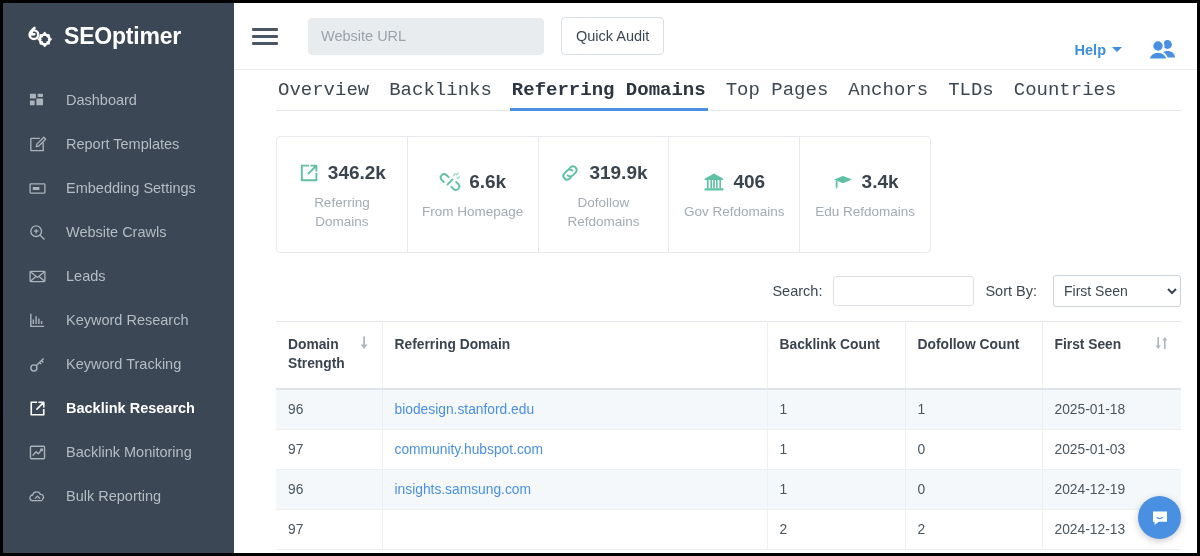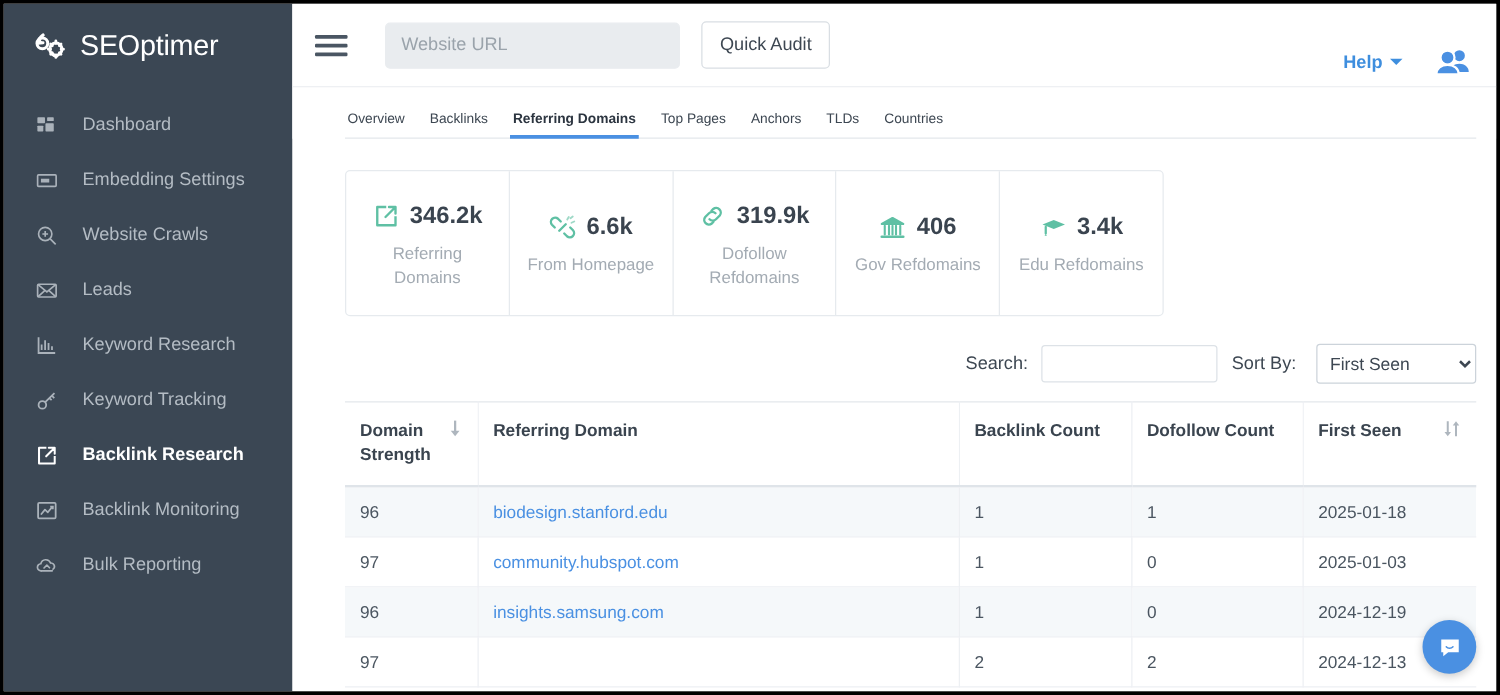--- a/index.html
+++ b/index.html
@@ -34,21 +34,21 @@
     height: 67px;
     display: flex;
     align-items: center;
     padding-left: 22px;
     gap: 9px;
   }
   .logo-mark { width: 30px; height: 30px; flex: 0 0 30px; }
   .logo-text {
     color: #ffffff;
     font-size: 23px;
-    font-weight: normal;
+    font-weight: bold;
     letter-spacing: -0.2px;
   }
   .nav { padding-top: 8px; }
   .nav-item {
     display: flex;
     align-items: center;
     height: 44px;
     padding-left: 25px;
     gap: 19px;
     cursor: pointer;
@@ -145,26 +145,27 @@
     background: #fff;
   }
   .tabs {
     display: flex;
     align-items: flex-end;
     gap: 16px;
     border-bottom: 1px solid #e4e8ec;
     height: 41px;
   }
   .tab {
-    font-size: 11px;
+    font-size: 19px;
     color: #3d4752;
     padding: 0 2px 9px 2px;
     cursor: pointer;
     position: relative;
     white-space: nowrap;
+    font-family: Liberation Mono, monospace;
   }
   .tab.active { color: #2c3540; font-weight: bold; }
   .tab.active:after {
     content: "";
     position: absolute;
     left: 0; right: 0; bottom: -1px;
     height: 3px;
     background: #4a90e2;
   }
 
@@ -325,20 +326,29 @@
           <svg viewBox="0 0 20 20" fill="#aab2ba">
               <rect x="2" y="3" width="6.4" height="5" rx="0.6"></rect>
               <rect x="10.2" y="3" width="5.6" height="3.2" rx="0.6"></rect>
               <rect x="2" y="10" width="5" height="5" rx="0.6"></rect>
               <rect x="8.8" y="8" width="7" height="7" rx="0.6"></rect>
             </svg>
         </span>
         <span>Dashboard</span>
       </div>
 
+      <div class="nav-item">
+        <span class="nav-ic">
+          <svg viewBox="0 0 20 20" fill="none" stroke="#aab2ba" stroke-width="1.4">
+              <path d="M3 3.5h9.5M3 3.5v13h13V8"></path>
+              <path d="M16.6 2.4 9.4 9.6l-.7 2.7 2.7-.7 7.2-7.2z" stroke-linejoin="round"></path>
+            </svg>
+        </span>
+        <span>Report Templates</span>
+      </div>
 
 
       <div class="nav-item">
         <span class="nav-ic">
           <svg viewBox="0 0 20 20" fill="none" stroke="#aab2ba" stroke-width="1.4">
               <rect x="2.2" y="5.2" width="15.6" height="9.6" rx="0.8"></rect>
               <rect x="5" y="8.4" width="7" height="3.2" fill="#aab2ba" stroke="none"></rect>
             </svg>
         </span>
         <span>Embedding Settings</span>

